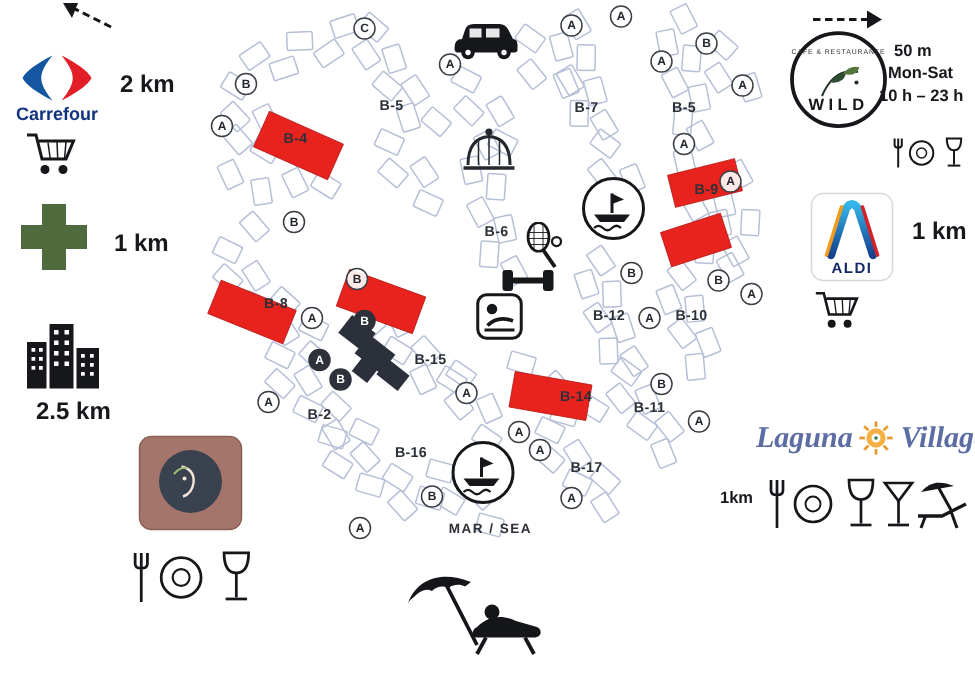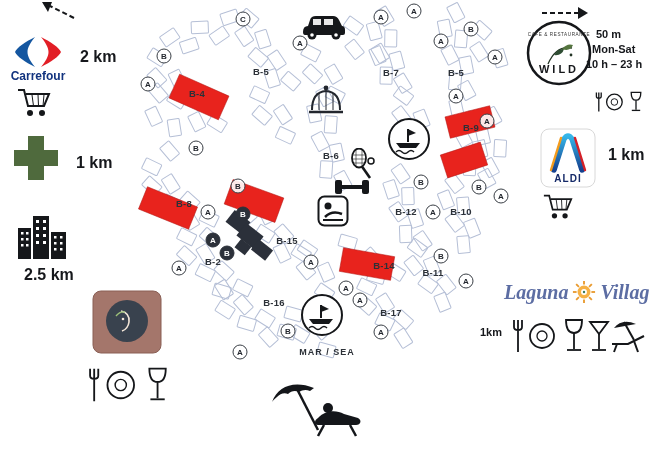--- a/index.html
+++ b/index.html
@@ -182,21 +182,21 @@
       <rect x="341" y="252" width="52" height="24" class="redblk" transform="rotate(10 367 264)"></rect>
     </svg>
   <div id="overlay" class="abs" style="left:0;top:0;width:650px;height:450px;z-index:5;pointer-events:none;">
       <div class="blabel" style="left: 197px; top: 93px;">B-4</div>
       <div class="blabel" style="left: 261px; top: 71px;">B-5</div>
       <div class="blabel" style="left: 391px; top: 72px;">B-7</div>
       <div class="blabel" style="left: 456px; top: 72px;">B-5</div>
       <div class="blabel" style="left: 471px; top: 127px;">B-9</div>
       <div class="blabel" style="left: 331px; top: 155px;">B-6</div>
       <div class="blabel" style="left: 184px; top: 203px;">B-8</div>
-      <div class="blabel" style="left: 213px; top: 261px; text-align: center;">B-2</div>
+      <div class="blabel" style="left: 213px; top: 277px; text-align: center;">B-2</div>
       <div class="blabel" style="left: 287px; top: 240px;">B-15</div>
       <div class="blabel" style="left: 252px; top: 302px; padding-left: 44px;">B-16</div>
       <div class="blabel" style="left: 406px; top: 211px;">B-12</div>
       <div class="blabel" style="left: 461px; top: 211px;">B-10</div>
       <div class="blabel" style="left: 433px; top: 272px;">B-11</div>
       <div class="blabel" style="left: 391px; top: 312px;">B-17</div>
       <div class="blabel" style="left: 384px; top: 265px;">B-14</div>
       <div class="letter" style="left: 243px; top: 19px;">C</div>
       <div class="letter" style="left: 300px; top: 43px;">A</div>
       <div class="letter" style="left: 381px; top: 17px;">A</div>

